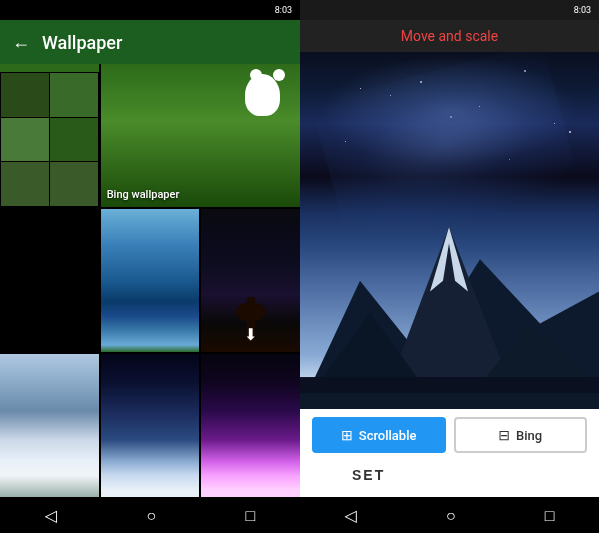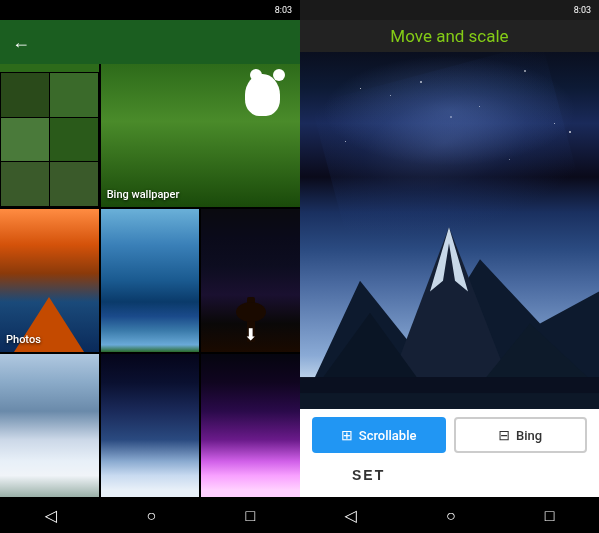--- a/index.html
+++ b/index.html
@@ -170,22 +170,22 @@
     .move-scale-bar {
       height: 32px;
       background: #222;
       display: flex;
       align-items: center;
       justify-content: center;
       flex-shrink: 0;
     }
 
     .move-scale-text {
-      color: #84cc16;
-      font-size: 17px;
+      color: #ef4444;
+      font-size: 14px;
     }
 
     .wallpaper-preview {
       flex: 1;
       background: linear-gradient(180deg, #0a0f1f 0%, #0d1a35 10%, #1a2a5a 20%, #0a0a1a 35%, #1a3060 45%, #2a4a80 55%, #4a6aa0 65%, #6a8abb 75%, #8aaad5 85%, #d8e8f5 95%);
       position: relative;
       overflow: hidden;
     }
 
     
@@ -301,20 +301,21 @@
 <div class="left-panel">
 
   <div class="status-bar-left">
     <div class="status-icons">
       <span>8:03</span>
     </div>
   </div>
 
   <div class="header-left">
     <span class="back-arrow">←</span>
+    <span class="header-title">Wallpaper</span>
   </div>
 
   <div class="wallpaper-grid">
 
     <div class="grid-item grid-item-0">
       <div class="screenshot-overlay">
         <div class="screenshot-mini-header"></div>
         <div class="screenshot-mini-content">
           <div class="screenshot-mini-cell"></div>
           <div class="screenshot-mini-cell"></div>
@@ -330,26 +331,20 @@
       <div class="bing-bg" style="width:100%;height:100%;position:relative;">
 
         <div style="position:absolute;top:0;left:0;right:0;bottom:0;background:linear-gradient(180deg,#2d6b1a 0%,#4a8b2a 40%,#1a4a0a 100%);"></div>
         <div style="position:absolute;right:20px;top:10px;width:35px;height:42px;background:#fff;border-radius:50% 50% 40% 40%;"></div>
         <div style="position:absolute;right:15px;top:5px;width:12px;height:12px;background:#fff;border-radius:50%;"></div>
         <div style="position:absolute;right:38px;top:5px;width:12px;height:12px;background:#fff;border-radius:50%;"></div>
       </div>
       <span class="grid-label">Bing wallpaper</span>
     </div>
 
-    <div class="grid-item grid-item-2">
-      <div style="width:100%;height:100%;background:linear-gradient(180deg,#ff8c42 0%,#d4520a 25%,#8b3a0a 45%,#1a4a7a 65%,#0a2a5a 100%);">
-        <div style="position:absolute;bottom:0;left:50%;transform:translateX(-50%);width:0;height:0;border-left:35px solid transparent;border-right:35px solid transparent;border-bottom:55px solid #c44a00;"></div>
-      </div>
-      <span class="grid-label">Photos</span>
-    </div>
 
     <div class="grid-item grid-item-3">
       <div style="width:100%;height:100%;background:linear-gradient(180deg,#6ab0d8 0%,#3a80b8 25%,#1a5a90 50%,#0a3a6a 65%,#1a4a8a 75%,#3a7aaa 85%,#6aaad8 95%,#2a6a2a 100%);"></div>
     </div>
 
     <div class="grid-item grid-item-4">
       <div style="width:100%;height:100%;background:linear-gradient(180deg,#0a0a0f 0%,#0a0a1a 20%,#0d0d20 40%,#1a1030 60%,#0a0808 80%,#1a0a00 100%);position:relative;">
         <div style="position:absolute;bottom:10px;left:50%;transform:translateX(-50%);width:8px;height:45px;background:#1a0a00;border-radius:2px 2px 0 0;"></div>
         <div style="position:absolute;bottom:30px;left:calc(50% - 15px);width:30px;height:20px;background:#1a0a00;border-radius:50%;"></div>
       </div>

